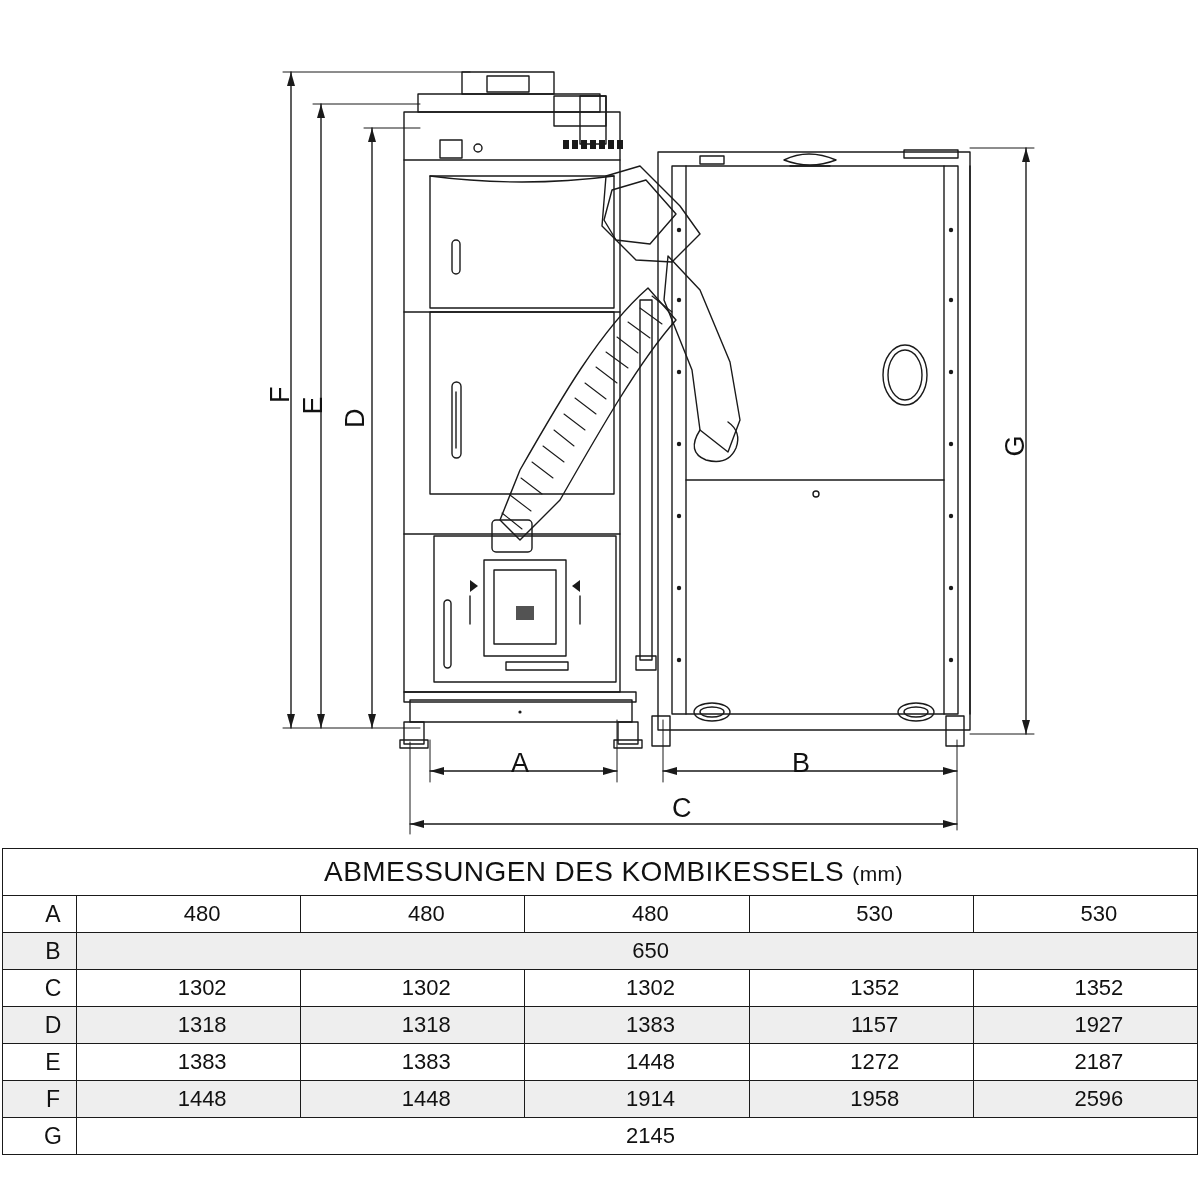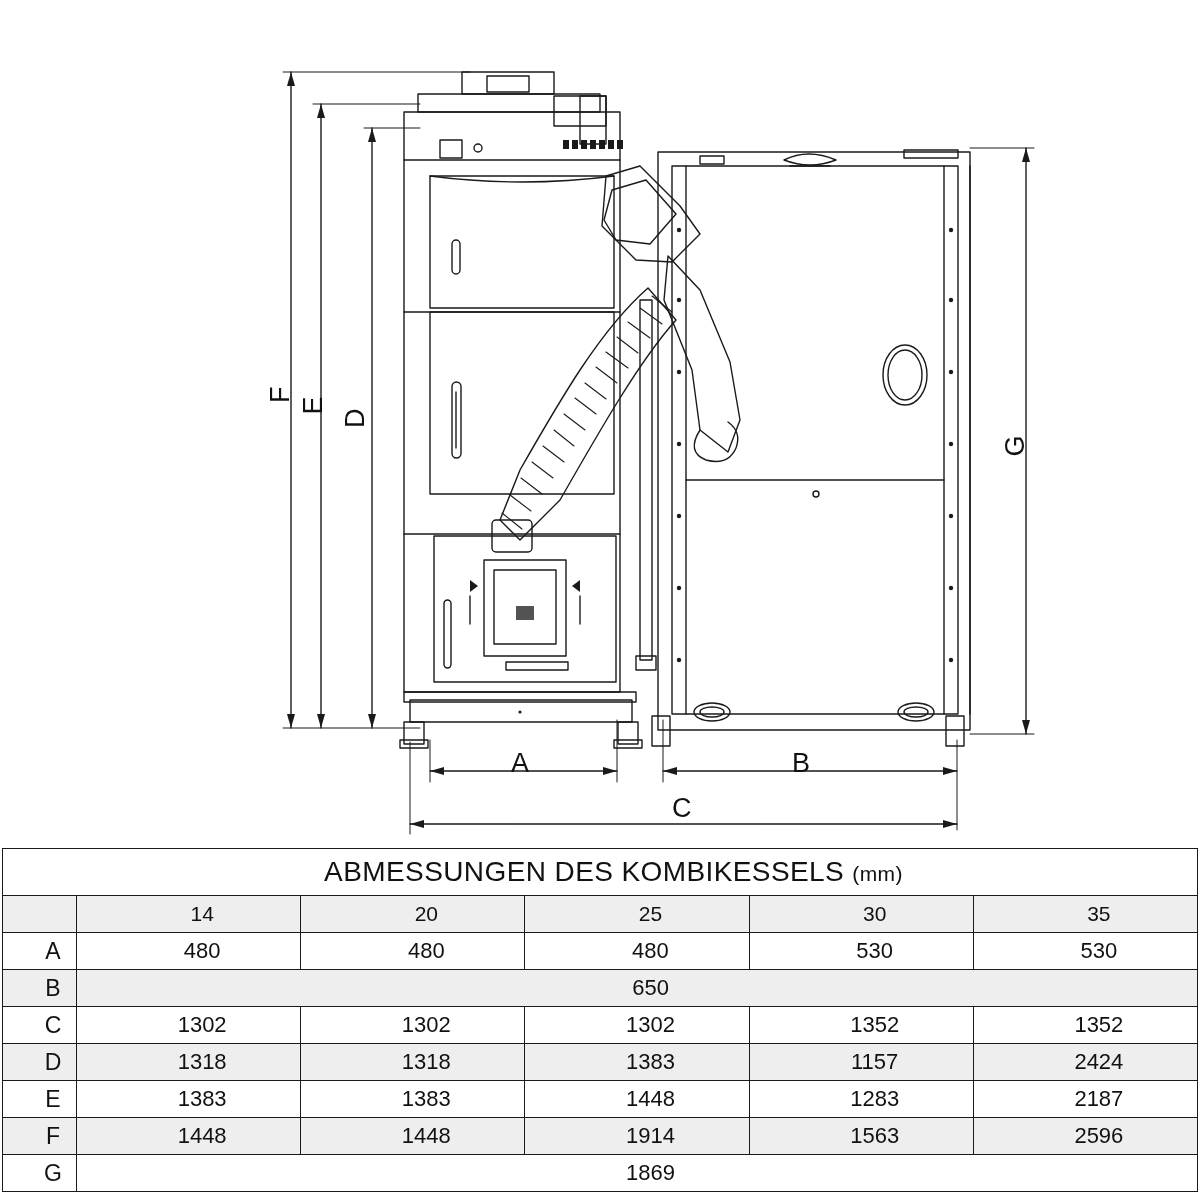--- a/index.html
+++ b/index.html
@@ -293,28 +293,20 @@
         <col style="width:224px">
         <col style="width:224px">
       </colgroup>
       <tbody>
         <tr>
           <td class="title-cell" colspan="6">
             <span>ABMESSUNGEN DES KOMBIKESSELS</span>
             <span class="mm">(mm)</span>
           </td>
         </tr>
-        <tr class="hdr-row">
-          <td></td>
-          <td>14</td>
-          <td>20</td>
-          <td>25</td>
-          <td>30</td>
-          <td>35</td>
-        </tr>
 
         <tr class="plain">
           <td class="row-label">A</td>
           <td class="val">480</td>
           <td class="val">480</td>
           <td class="val">480</td>
           <td class="val">530</td>
           <td class="val">530</td>
         </tr>
 
@@ -331,42 +323,42 @@
           <td class="val">1352</td>
           <td class="val">1352</td>
         </tr>
 
         <tr class="shade">
           <td class="row-label">D</td>
           <td class="val">1318</td>
           <td class="val">1318</td>
           <td class="val">1383</td>
           <td class="val">1157</td>
-          <td class="val">2424</td>
+          <td class="val">1927</td>
         </tr>
 
         <tr class="plain">
           <td class="row-label">E</td>
           <td class="val">1383</td>
           <td class="val">1383</td>
           <td class="val">1448</td>
-          <td class="val">1283</td>
+          <td class="val">1272</td>
           <td class="val">2187</td>
         </tr>
 
         <tr class="shade">
           <td class="row-label">F</td>
           <td class="val">1448</td>
           <td class="val">1448</td>
           <td class="val">1914</td>
-          <td class="val">1563</td>
+          <td class="val">1958</td>
           <td class="val">2596</td>
         </tr>
 
         <tr class="plain">
           <td class="row-label">G</td>
-          <td class="val wide" colspan="5">1869</td>
+          <td class="val wide" colspan="5">2145</td>
         </tr>
       </tbody>
     </table>
   </div>
 
 </div>
 
 </body></html>

